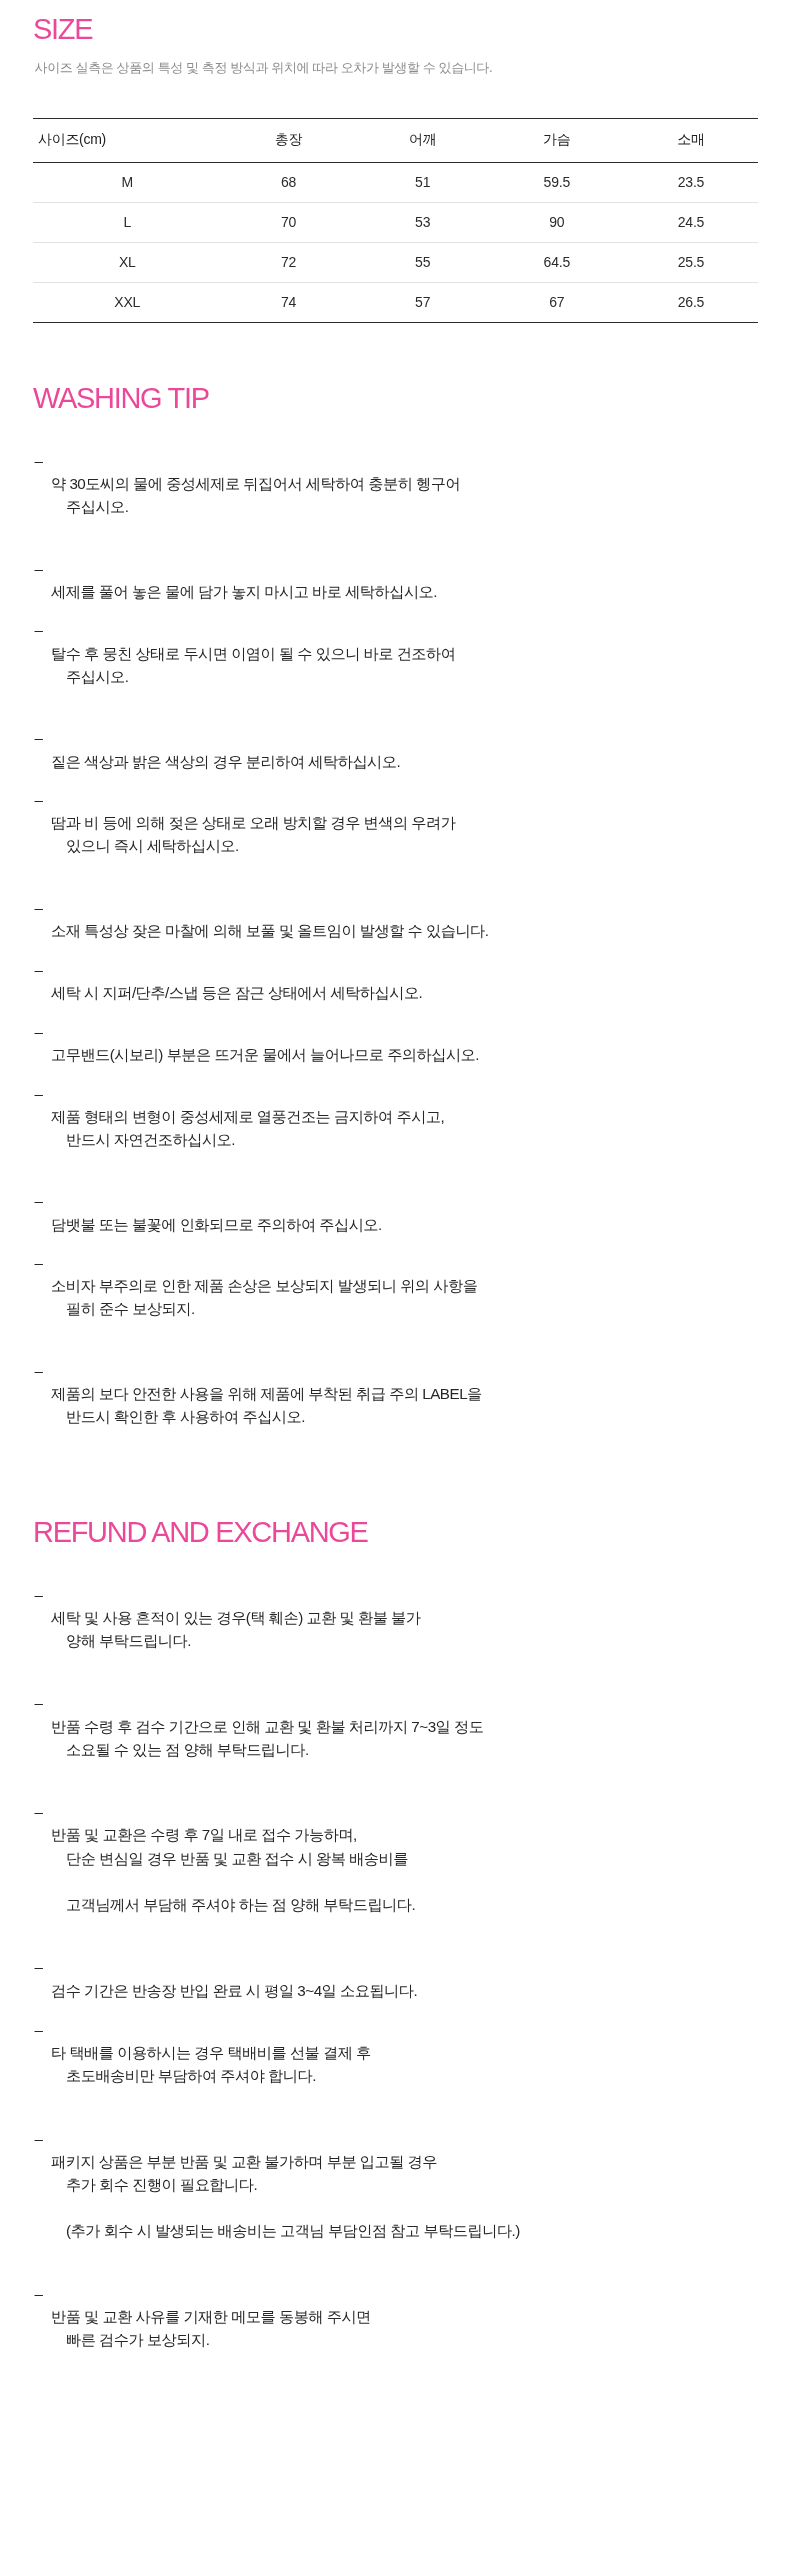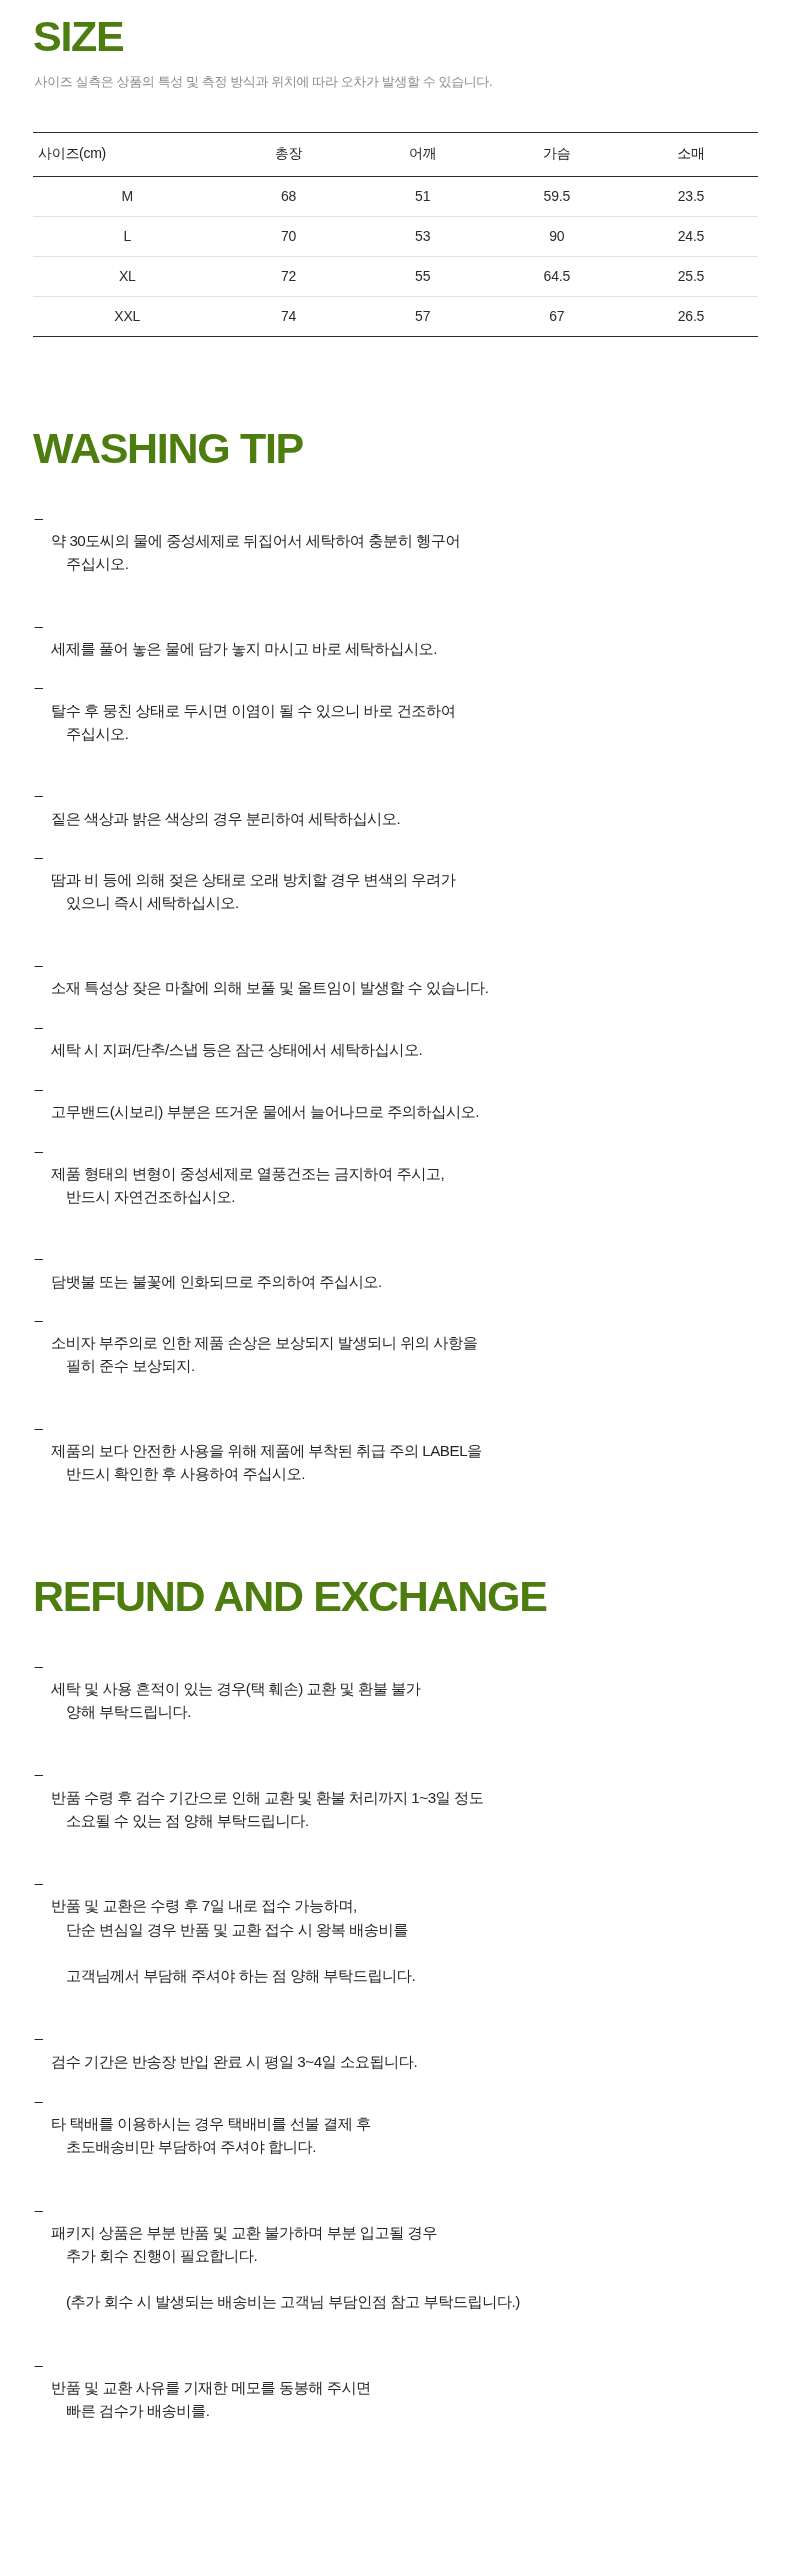--- a/index.html
+++ b/index.html
@@ -16,24 +16,24 @@
   }
   .page {
     width: 792px;
     min-height: 2576px;
     padding: 0 33px;
     position: relative;
   }
 
   
   .section-title {
-    font-size: 43px;
-    font-weight: 700;
+    font-size: 29px;
+    font-weight: 400;
     letter-spacing: -1.3px;
-    color: #4d7c0f;
+    color: #ec4899;
     margin: 0;
     line-height: 1.0;
     font-family: "Liberation Sans", sans-serif;
   }
 
   
   .size-block {
     padding-top: 15px;
   }
   .size-note {
@@ -71,21 +71,21 @@
     color: #2b2b2b;
     font-size: 14px;
     letter-spacing: -0.2px;
   }
   table.size-table tbody tr:last-child td {
     border-bottom: 1.2px solid #2b2b2b;
   }
 
   
   .block {
-    margin-top: 90px;
+    margin-top: 61px;
   }
   .block.refund {
     margin-top: 66px;
   }
   ul.notes {
     list-style: none;
     margin: 36px 0 0 0;
     padding: 0;
   }
   ul.notes > li {
@@ -222,21 +222,21 @@
   </section>
 
   <section class="block refund">
     <h2 class="section-title">REFUND AND EXCHANGE</h2>
     <ul class="notes">
       <li>
         <span>세탁 및 사용 흔적이 있는 경우(택 훼손) 교환 및 환불 불가</span>
         <span class="wrap">양해 부탁드립니다.</span>
       </li>
       <li>
-        <span>반품 수령 후 검수 기간으로 인해 교환 및 환불 처리까지 1~3일 정도</span>
+        <span>반품 수령 후 검수 기간으로 인해 교환 및 환불 처리까지 7~3일 정도</span>
         <span class="wrap">소요될 수 있는 점 양해 부탁드립니다.</span>
       </li>
       <li>
         <span>반품 및 교환은 수령 후 7일 내로 접수 가능하며,</span>
         <span class="wrap">단순 변심일 경우 반품 및 교환 접수 시 왕복 배송비를</span>
         <span class="wrap">고객님께서 부담해 주셔야 하는 점 양해 부탁드립니다.</span>
       </li>
       <li>
         <span>검수 기간은 반송장 반입 완료 시 평일 3~4일 소요됩니다.</span>
       </li>
@@ -244,20 +244,20 @@
         <span>타 택배를 이용하시는 경우 택배비를 선불 결제 후</span>
         <span class="wrap">초도배송비만 부담하여 주셔야 합니다.</span>
       </li>
       <li>
         <span>패키지 상품은 부분 반품 및 교환 불가하며 부분 입고될 경우</span>
         <span class="wrap">추가 회수 진행이 필요합니다.</span>
         <span class="wrap">(추가 회수 시 발생되는 배송비는 고객님 부담인점 참고 부탁드립니다.)</span>
       </li>
       <li>
         <span>반품 및 교환 사유를 기재한 메모를 동봉해 주시면</span>
-        <span class="wrap">빠른 검수가 배송비를.</span>
+        <span class="wrap">빠른 검수가 보상되지.</span>
       </li>
     </ul>
   </section>
 
   <div class="spacer-bottom"></div>
 </div>
 
 
 </body></html>

